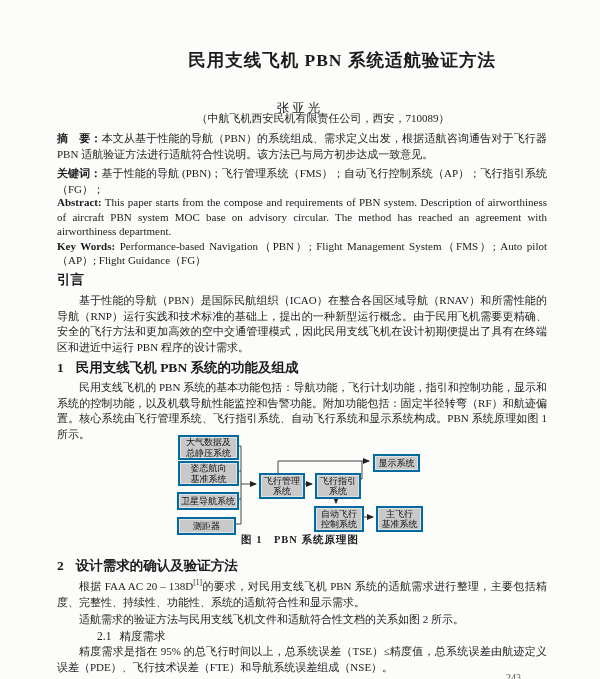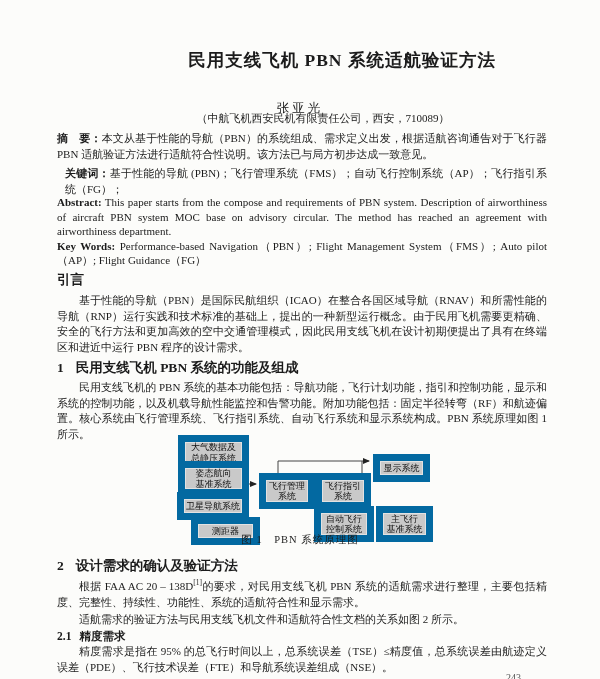--- a/index.html
+++ b/index.html
@@ -16,54 +16,54 @@
   .center{left:0;width:600px;text-align:center;}
   .col{left:57px;width:490px;}
   .para{margin:0;text-align:justify;font-size:11px;line-height:15.5px;}
   .indent{text-indent:2em;}
   .en{font-size:11px;line-height:14.6px;text-align:justify;}
   .b{font-weight:bold;}
   .title{font-size:17.5px;font-weight:bold;letter-spacing:1px;}
   .author{font-size:12.5px;letter-spacing:3px;}
   .affil{font-size:11px;}
   .h-major{font-size:13.5px;font-weight:bold;}
-  .h-minor{font-size:11.5px;font-weight:bold;}
+  .h-minor{font-size:11.5px;font-weight:normal;margin-left:40px;}
   .h-num{margin-right:12px;}
   sup{font-size:7.5px;vertical-align:super;line-height:0;}
 
   
   .fig{left:0;top:430px;width:600px;height:125px;}
   .dbox{
     position:absolute;
     background:#c9c9c9;
-    border:7px solid #0369a1;
+    border:2px solid #0369a1;
     box-shadow:0 0 0 1px #e2e2e2 inset;
     font-size:9px;line-height:10.5px;
     display:flex;align-items:center;justify-content:center;
     text-align:center;white-space:pre-line;
     color:#111;
     font-family:"Liberation Sans","DejaVu Sans",sans-serif;
   }
   .fig svg{position:absolute;left:0;top:0;}
   .figcap{position:absolute;left:0;top:103px;width:600px;text-align:center;
-    font-size:10.5px;font-weight:normal;letter-spacing:1px;}
+    font-size:10.5px;font-weight:bold;letter-spacing:1px;}
   .pagenum{font-size:10px;color:#555;}
 </style>
 </head>
 <body>
 
 <div class="page">
 
   <div class="abs center title" style="top:48px;margin-left:42px;">民用支线飞机 PBN 系统适航验证方法</div>
   <div class="abs center author" style="top:100px;">张亚光</div>
   <div class="abs center affil" style="top:111px;padding-left:23px;">（中航飞机西安民机有限责任公司，西安，710089）</div>
 
   <div class="abs col" style="top:131px;">
     <p class="para"><span class="b">摘　要：</span><span>本文从基于性能的导航（PBN）的系统组成、需求定义出发，根据适航咨询通告对于飞行器 PBN 适航验证方法进行适航符合性说明。该方法已与局方初步达成一致意见。</span></p>
-    <p class="para" style="margin-top:4px;margin-left:8px;"><span class="b">关键词：</span><span>基于性能的导航 (PBN)；飞行管理系统（FMS）；自动飞行控制系统（AP）；飞行指引系统（FG）；</span></p>
+    <p class="para" style="margin-top:4px;"><span class="b">关键词：</span><span>基于性能的导航 (PBN)；飞行管理系统（FMS）；自动飞行控制系统（AP）；飞行指引系统（FG）；</span></p>
   </div>
 
   <div class="abs col h-major" style="top:271px;">引言</div>
 
   <div class="abs col" style="top:195px;">
     <p class="para en"><span class="b">Abstract:</span><span> This paper starts from the compose and requirements of PBN system.  Description of airworthiness of aircraft PBN system MOC base on advisory circular.  The method has reached an agreement with airworthiness department.</span></p>
     <p class="para en"><span class="b">Key Words:</span><span> Performance-based Navigation（PBN）; Flight Management System（FMS）; Auto pilot（AP）; Flight Guidance（FG）</span></p>
   </div>
   <div class="abs col" style="top:293px;">
     <p class="para indent">基于性能的导航（PBN）是国际民航组织（ICAO）在整合各国区域导航（RNAV）和所需性能的导航（RNP）运行实践和技术标准的基础上，提出的一种新型运行概念。由于民用飞机需要更精确、安全的飞行方法和更加高效的空中交通管理模式，因此民用支线飞机在设计初期便提出了具有在终端区和进近中运行 PBN 程序的设计需求。</p>
@@ -95,21 +95,21 @@
         <line x1="278" y1="31" x2="369" y2="31" marker-end="url(#ah)"></line>
         <line x1="336" y1="66" x2="336" y2="73" marker-end="url(#ah)"></line>
         <line x1="362" y1="87" x2="373" y2="87" marker-end="url(#ah)"></line>
       </g>
     </svg>
     <div class="dbox" style="left:178px;top:5px;width:57px;height:21px;">大气数据及
 总静压系统</div>
     <div class="dbox" style="left:178px;top:31px;width:57px;height:21px;">姿态航向
 基准系统</div>
     <div class="dbox" style="left:177px;top:62px;width:58px;height:14px;text-align:right;">卫星导航系统</div>
-    <div class="dbox" style="left:191px;top:87px;width:55px;height:14px;">测距器</div>
+    <div class="dbox" style="left:177px;top:87px;width:55px;height:14px;">测距器</div>
     <div class="dbox" style="left:259px;top:43px;width:42px;height:22px;">飞行管理
 系统</div>
     <div class="dbox" style="left:315px;top:43px;width:42px;height:22px;">飞行指引
 系统</div>
     <div class="dbox" style="left:373px;top:24px;width:43px;height:14px;">显示系统</div>
     <div class="dbox" style="left:314px;top:76px;width:46px;height:22px;">自动飞行
 控制系统</div>
     <div class="dbox" style="left:376px;top:76px;width:43px;height:22px;">主飞行
 基准系统</div>
     <div class="figcap">图 1　PBN 系统原理图</div>

